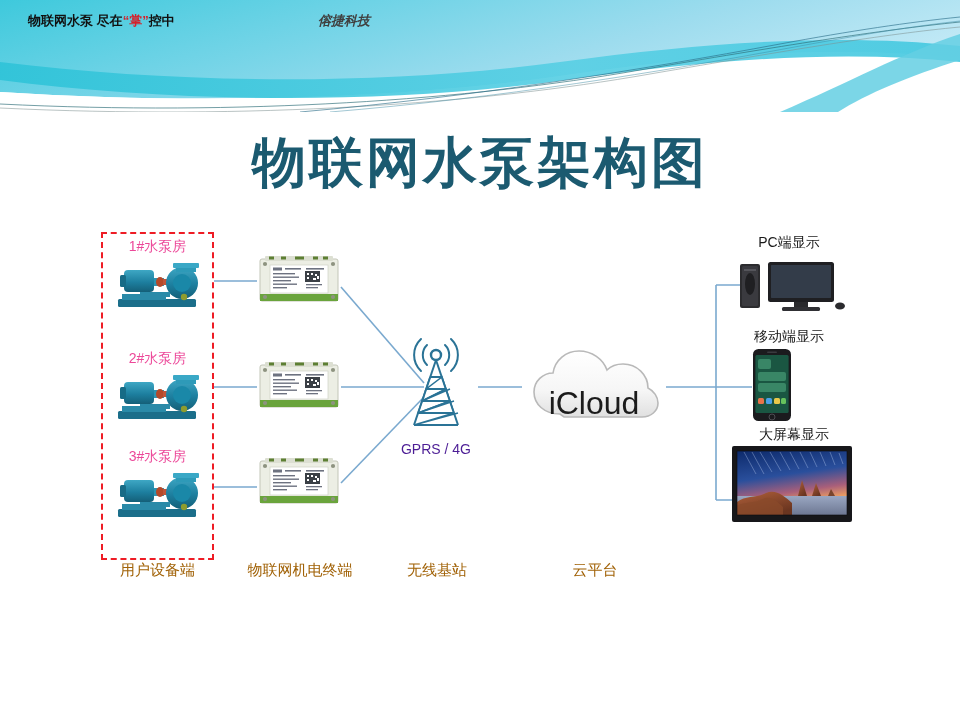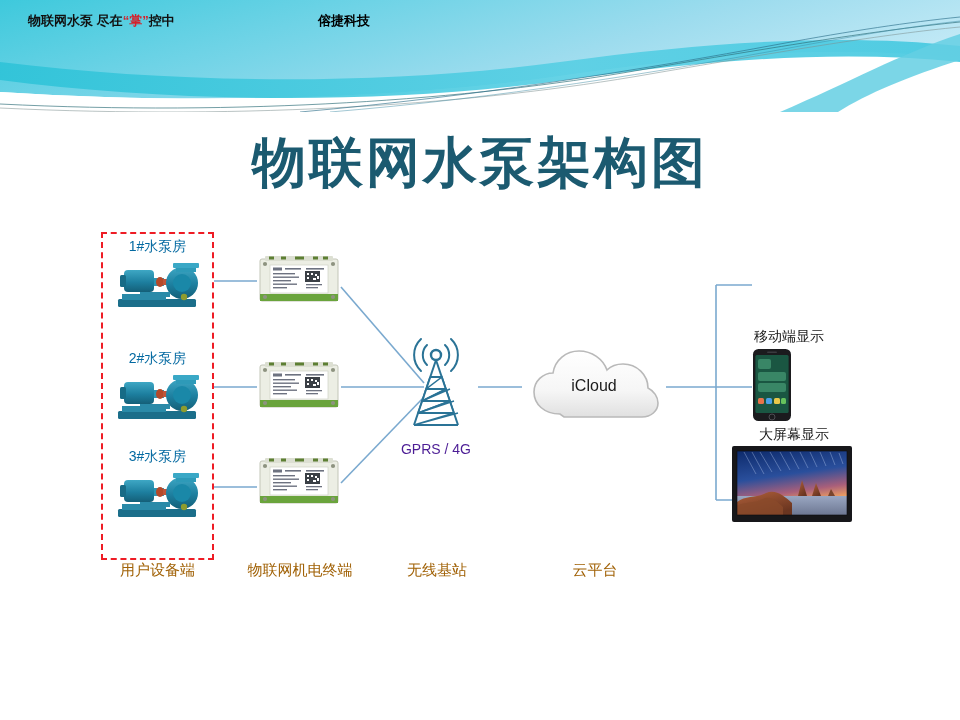--- a/index.html
+++ b/index.html
@@ -30,23 +30,24 @@
     font-weight: bold;
     color: #111111;
     letter-spacing: 0px;
     white-space: nowrap;
     line-height: 16px;
   }
   #hdr-left  { left: 28px; text-align: center; }
   #hdr-left .red { color: #d6202a; }
   #hdr-right {
     left: 318px;
+    font-style: italic;
     font-weight: bold;
     font-size: 13px;
-    color: #000000;
+    color: #404040;
   }
 
   
   #title {
     position: absolute;
     left: 0; top: 134px;
     width: 960px;
     text-align: center;
     font-size: 54px;
     font-weight: bold;
@@ -69,21 +70,21 @@
     left: 101px; top: 17px;
     width: 113px; height: 328px;
     border: 2px dashed #ee1c25;
   }
 
   
   .pump-cell { position: absolute; left: 101px; width: 113px; }
   .pump-label {
     text-align: center;
     font-size: 14px;
-    color: #0369a1;
+    color: #ec4899;
     line-height: 18px;
     white-space: nowrap;
   }
   .pump-img { display: block; margin: 3px auto 0; }
 
   
   .modem { position: absolute; width: 84px; height: 56px; }
 
   
   #tower { position: absolute; left: 388px; top: 110px; width: 96px; }
@@ -91,23 +92,23 @@
     text-align: center;
     font-size: 14px;
     color: #4c1d95;
     margin-top: 2px;
     white-space: nowrap;
   }
 
   
   #cloud { position: absolute; left: 522px; top: 127px; width: 144px; height: 86px; }
   #cloud-text {
-    position: absolute; left: 0; top: 30px; width: 144px;
+    position: absolute; left: 0; top: 47px; width: 144px;
     text-align: center;
-    font-size: 16px;
+    font-size: 32px;
     color: #1b1b1b;
     line-height: 28px;
   }
 
   
   .app-cell { position: absolute; }
   .app-label {
     font-size: 14px;
     color: #1a1a1a;
     line-height: 18px;
@@ -444,20 +445,38 @@
             <stop offset="100%" stop-color="#e0e0e0"></stop>
           </linearGradient>
         </defs>
         <path d="M38,72 C22,72 12,62 12,50 C12,39 21,31 31,31 C33,18 44,9 57,9
                  C70,9 81,17 85,28 C89,24 95,22 101,22 C115,22 126,33 126,46
                  C132,49 136,55 136,61 C136,69 129,75 120,75 L42,75 Z" fill="url(#cld)" stroke="#b9b9b9" stroke-width="1.6"></path>
       </svg>
       <div id="cloud-text">iCloud</div>
     </div>
 
+    <div class="app-cell" style="left:714px; top:18px; width:150px;">
+      <div class="app-label">PC端显示</div>
+      <svg width="110" height="62" viewBox="0 0 110 62" style="display:block;margin-left:22px;">
+
+        <rect x="4" y="10" width="20" height="44" rx="2" fill="#2b2b2e"></rect>
+        <rect x="6" y="12" width="16" height="40" rx="1.5" fill="#3a3a3f"></rect>
+        <ellipse cx="14" cy="30" rx="5" ry="11" fill="#1f1f22"></ellipse>
+        <rect x="8" y="15" width="12" height="2" fill="#55555b"></rect>
+
+        <rect x="32" y="8" width="66" height="40" rx="2.5" fill="#1f1f22"></rect>
+        <rect x="35" y="11" width="60" height="33" rx="1" fill="#3c4450"></rect>
+        <rect x="35" y="11" width="60" height="33" rx="1" fill="#2d3745" opacity="0.6"></rect>
+        <rect x="58" y="48" width="14" height="6" fill="#2a2a2d"></rect>
+        <rect x="46" y="53" width="38" height="4" rx="1.5" fill="#303034"></rect>
+
+        <ellipse cx="104" cy="52" rx="5" ry="3.5" fill="#2b2b2e"></ellipse>
+      </svg>
+    </div>
 
     <div class="app-cell" style="left:714px; top:112px; width:150px;">
       <div class="app-label">移动端显示</div>
       <svg width="40" height="74" viewBox="0 0 40 74" style="display:block;margin-left:38px;">
         <rect x="1" y="1" width="38" height="72" rx="5.5" fill="#1b1b1e"></rect>
         <rect x="3.5" y="7" width="33" height="58" rx="1.5" fill="#16463a"></rect>
         <rect x="3.5" y="7" width="33" height="58" rx="1.5" fill="#1d5c46" opacity="0.7"></rect>
         <g fill="#3f8f6d" opacity="0.85">
           <rect x="6" y="11" width="13" height="10" rx="2"></rect>
           <rect x="6" y="24" width="28" height="9" rx="2"></rect>

